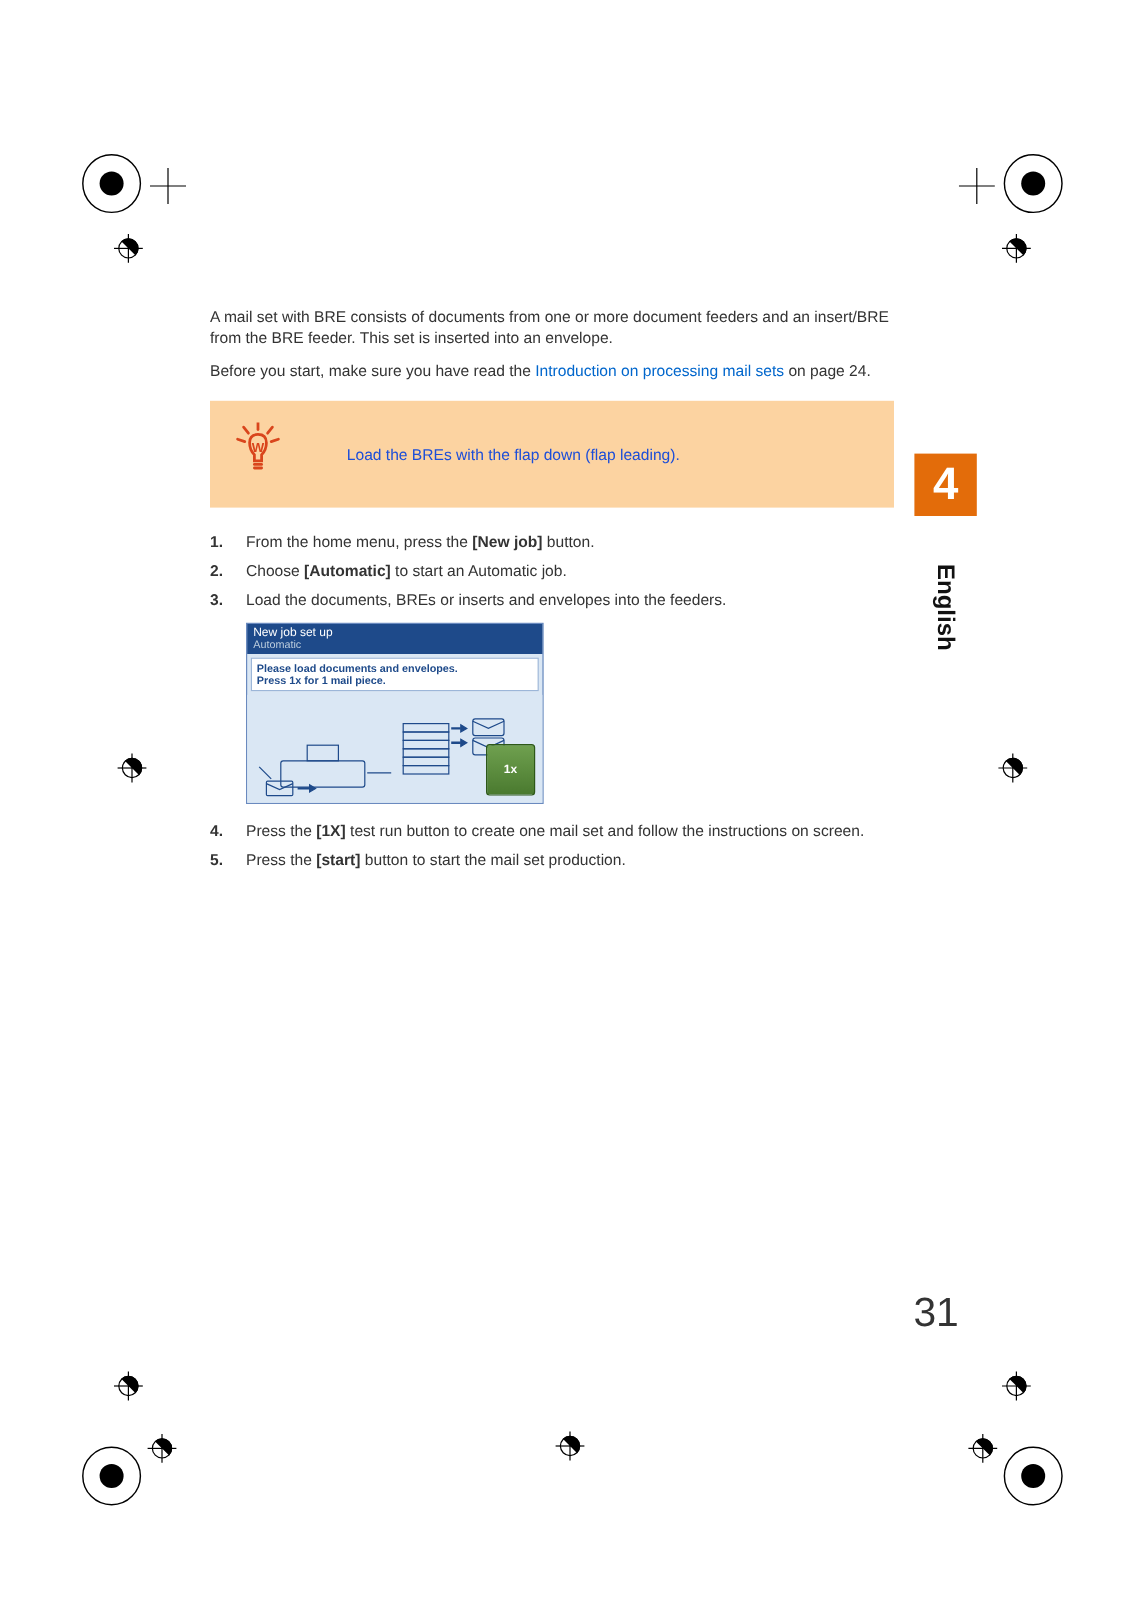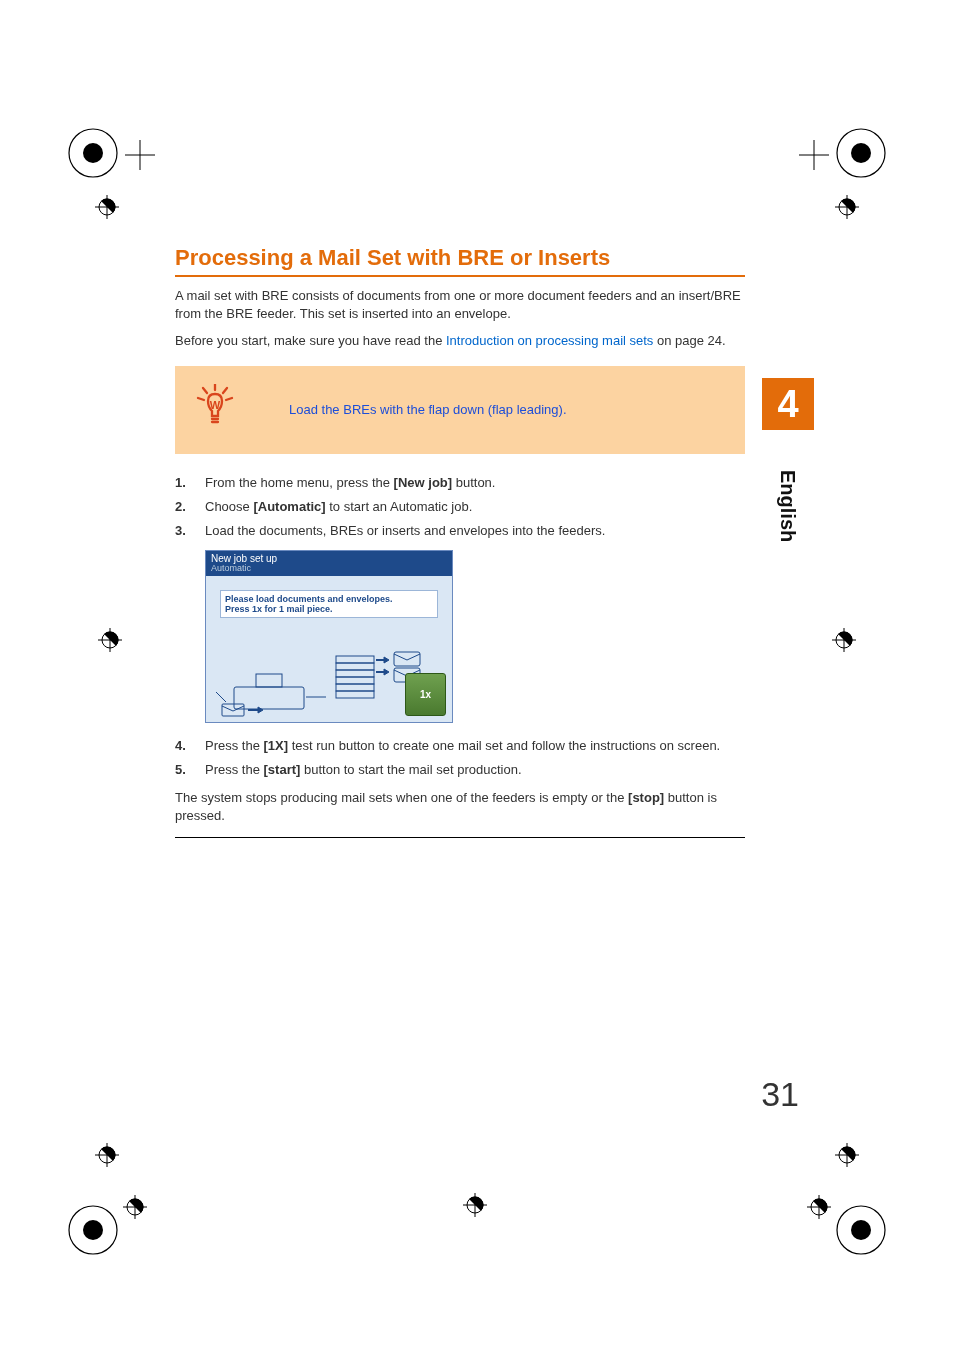--- a/index.html
+++ b/index.html
@@ -73,21 +73,21 @@
   .screenshot .titlebar {
     background: #1e4a8a;
     color: #fff;
     padding: 2px 5px;
     font-size: 10px;
     line-height: 1.1;
   }
   .screenshot .subtitle { color: #bcd; font-size: 9px; }
   .screenshot .msgbox {
     background: #fff;
-    margin: 14px;
+    margin: 3px;
     border: 1px solid #9cb6d8;
     padding: 3px 4px;
     font-size: 9px;
     font-weight: bold;
     color: #1e4a8a;
   }
   .screenshot .diagram {
     height: 90px;
     position: relative;
     background: #dae7f4;
@@ -238,21 +238,20 @@
     </svg>
 </div>
 
 <div class="side-tab">
     <span>4</span>
   </div>
 <div class="side-lang">English</div>
 <div class="page-num">31</div>
 
 <div class="content">
-  <h2 class="heading">Processing a Mail Set with BRE or Inserts</h2>
 
   <p class="para">A mail set with BRE consists of documents from one or more document feeders and an insert/BRE from the BRE feeder. This set is inserted into an envelope.</p>
 
   <p class="para">
     <span>Before you start, make sure you have read the </span><a class="link">Introduction on processing mail sets</a><span> on page 24.</span>
   </p>
 
   <div class="tip-box">
     <div class="tip-icon">
       <svg viewBox="0 0 40 48" width="40" height="48">
@@ -338,16 +337,13 @@
     <li>
       <span class="num">4.</span>
       <span class="txt"><span>Press the </span><span class="strong">[1X]</span><span> test run button to create one mail set and follow the instructions on screen.</span></span>
     </li>
     <li>
       <span class="num">5.</span>
       <span class="txt"><span>Press the </span><span class="strong">[start]</span><span> button to start the mail set production.</span></span>
     </li>
   </ol>
 
-  <p class="bottom-note">
-    <span>The system stops producing mail sets when one of the feeders is empty or the </span><span class="strong">[stop]</span><span> button is pressed.</span>
-  </p>
 </div>
 
 </body></html>

